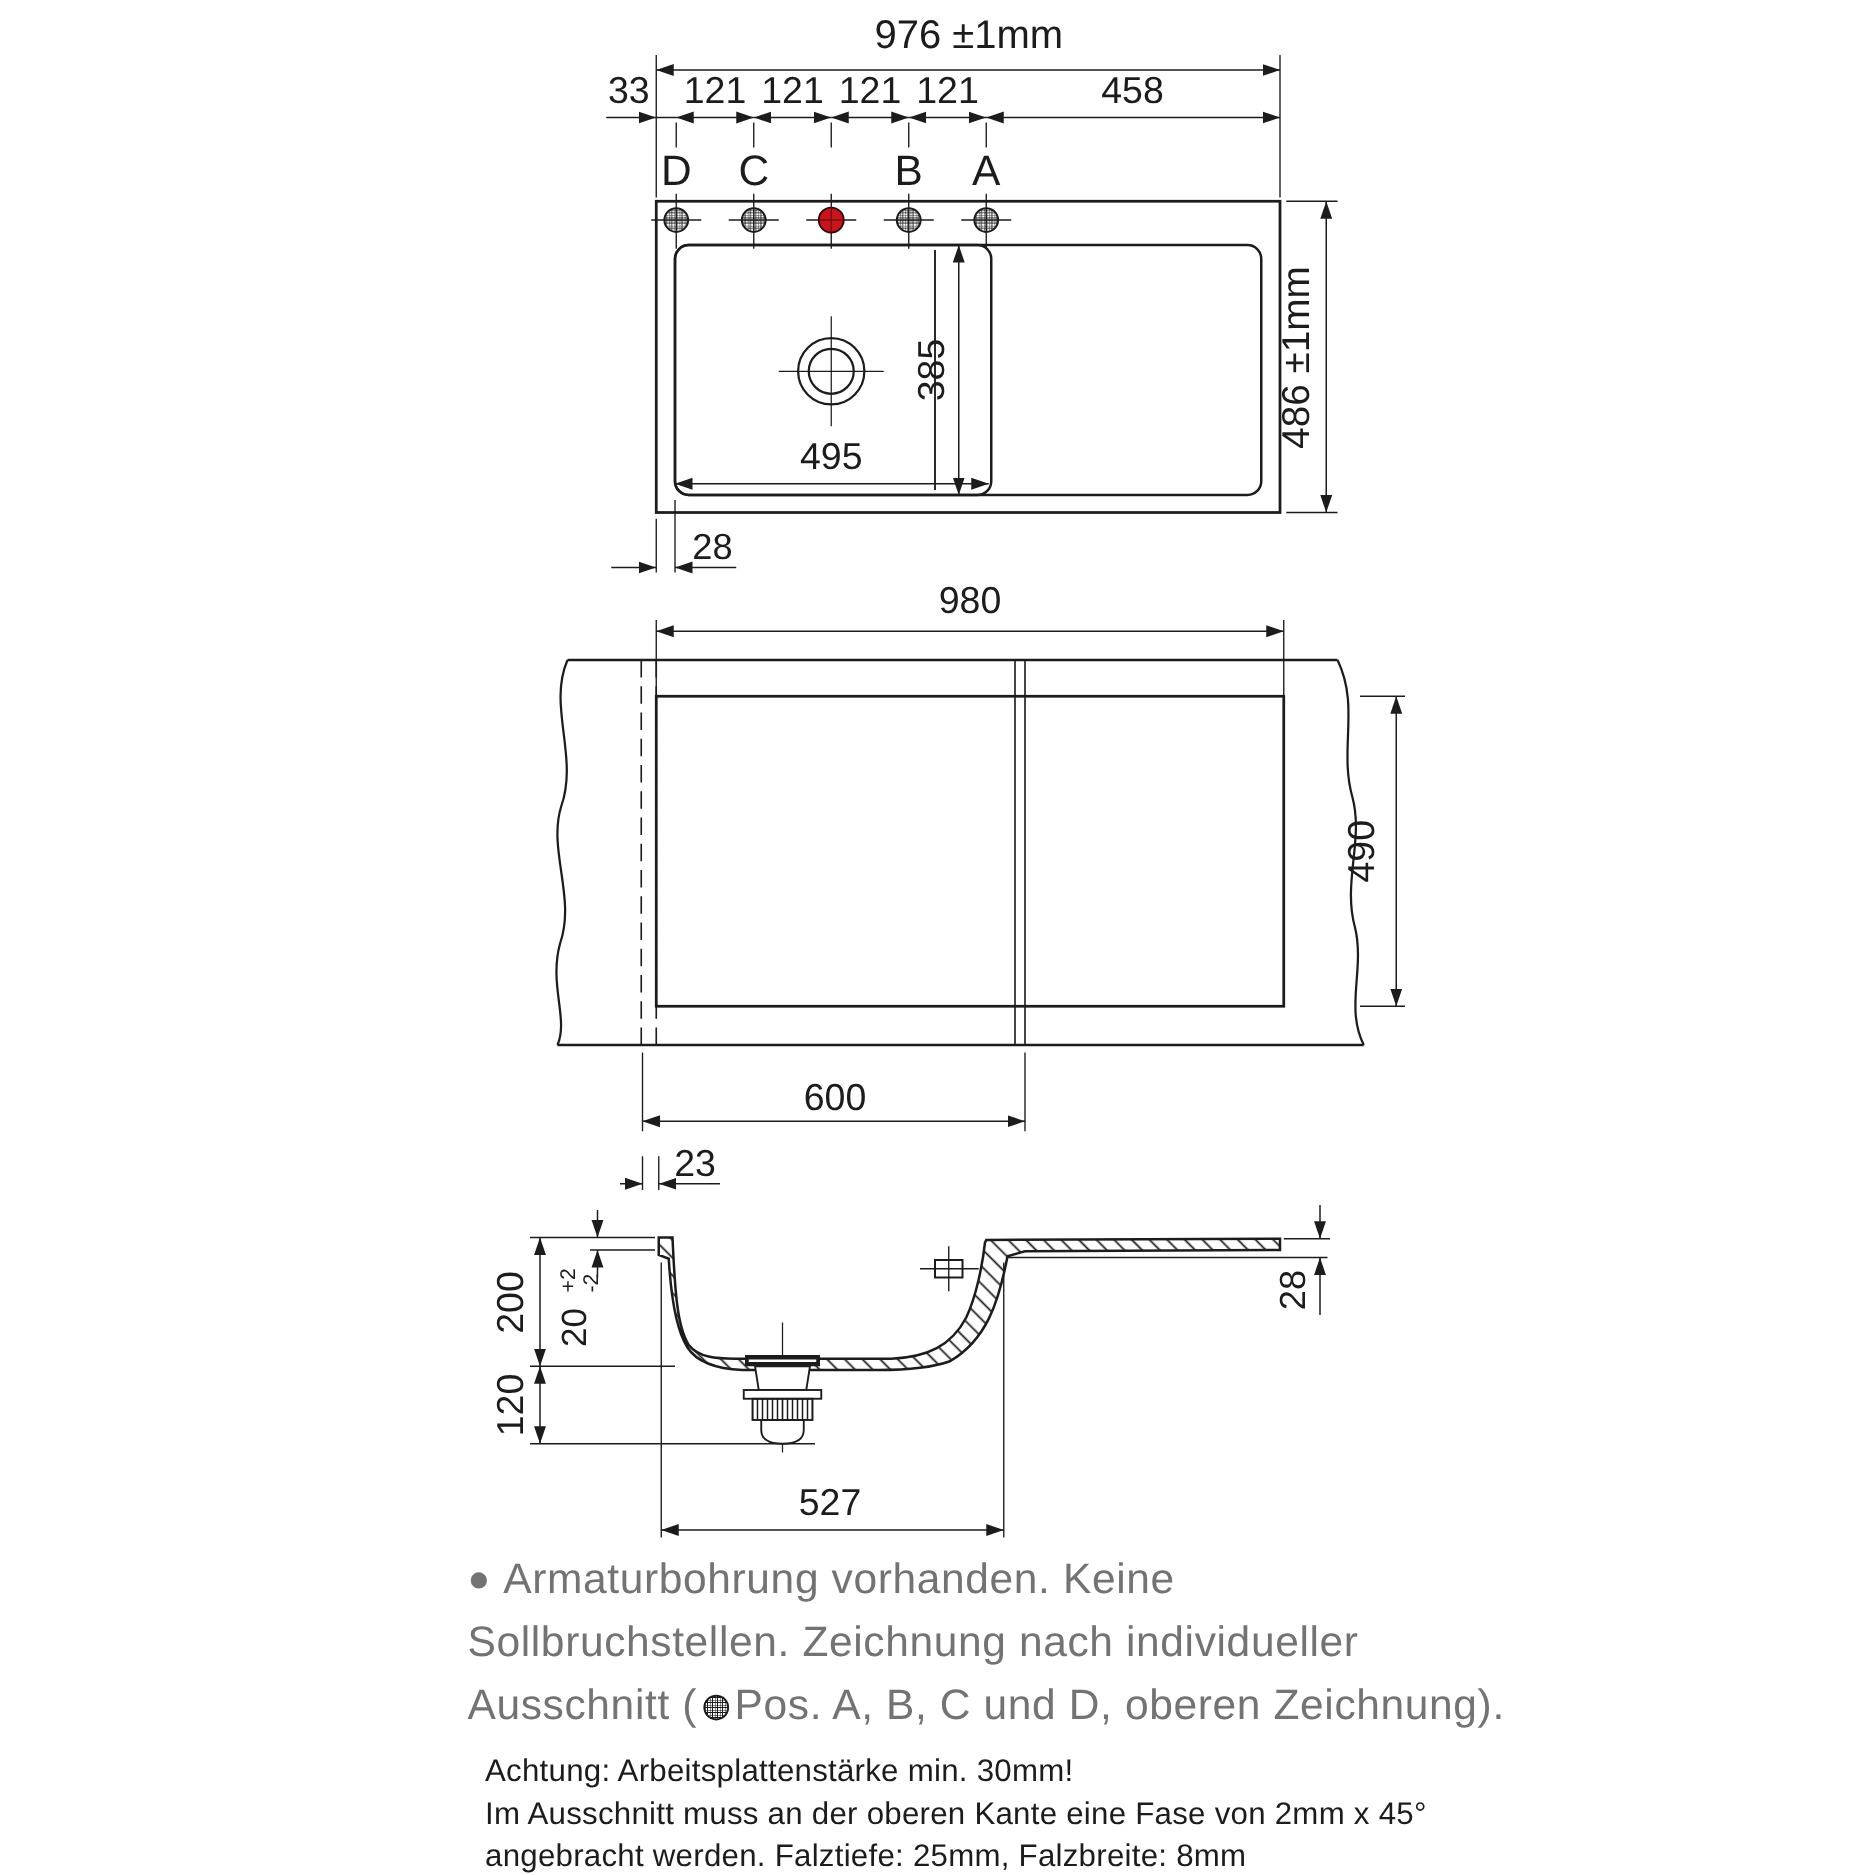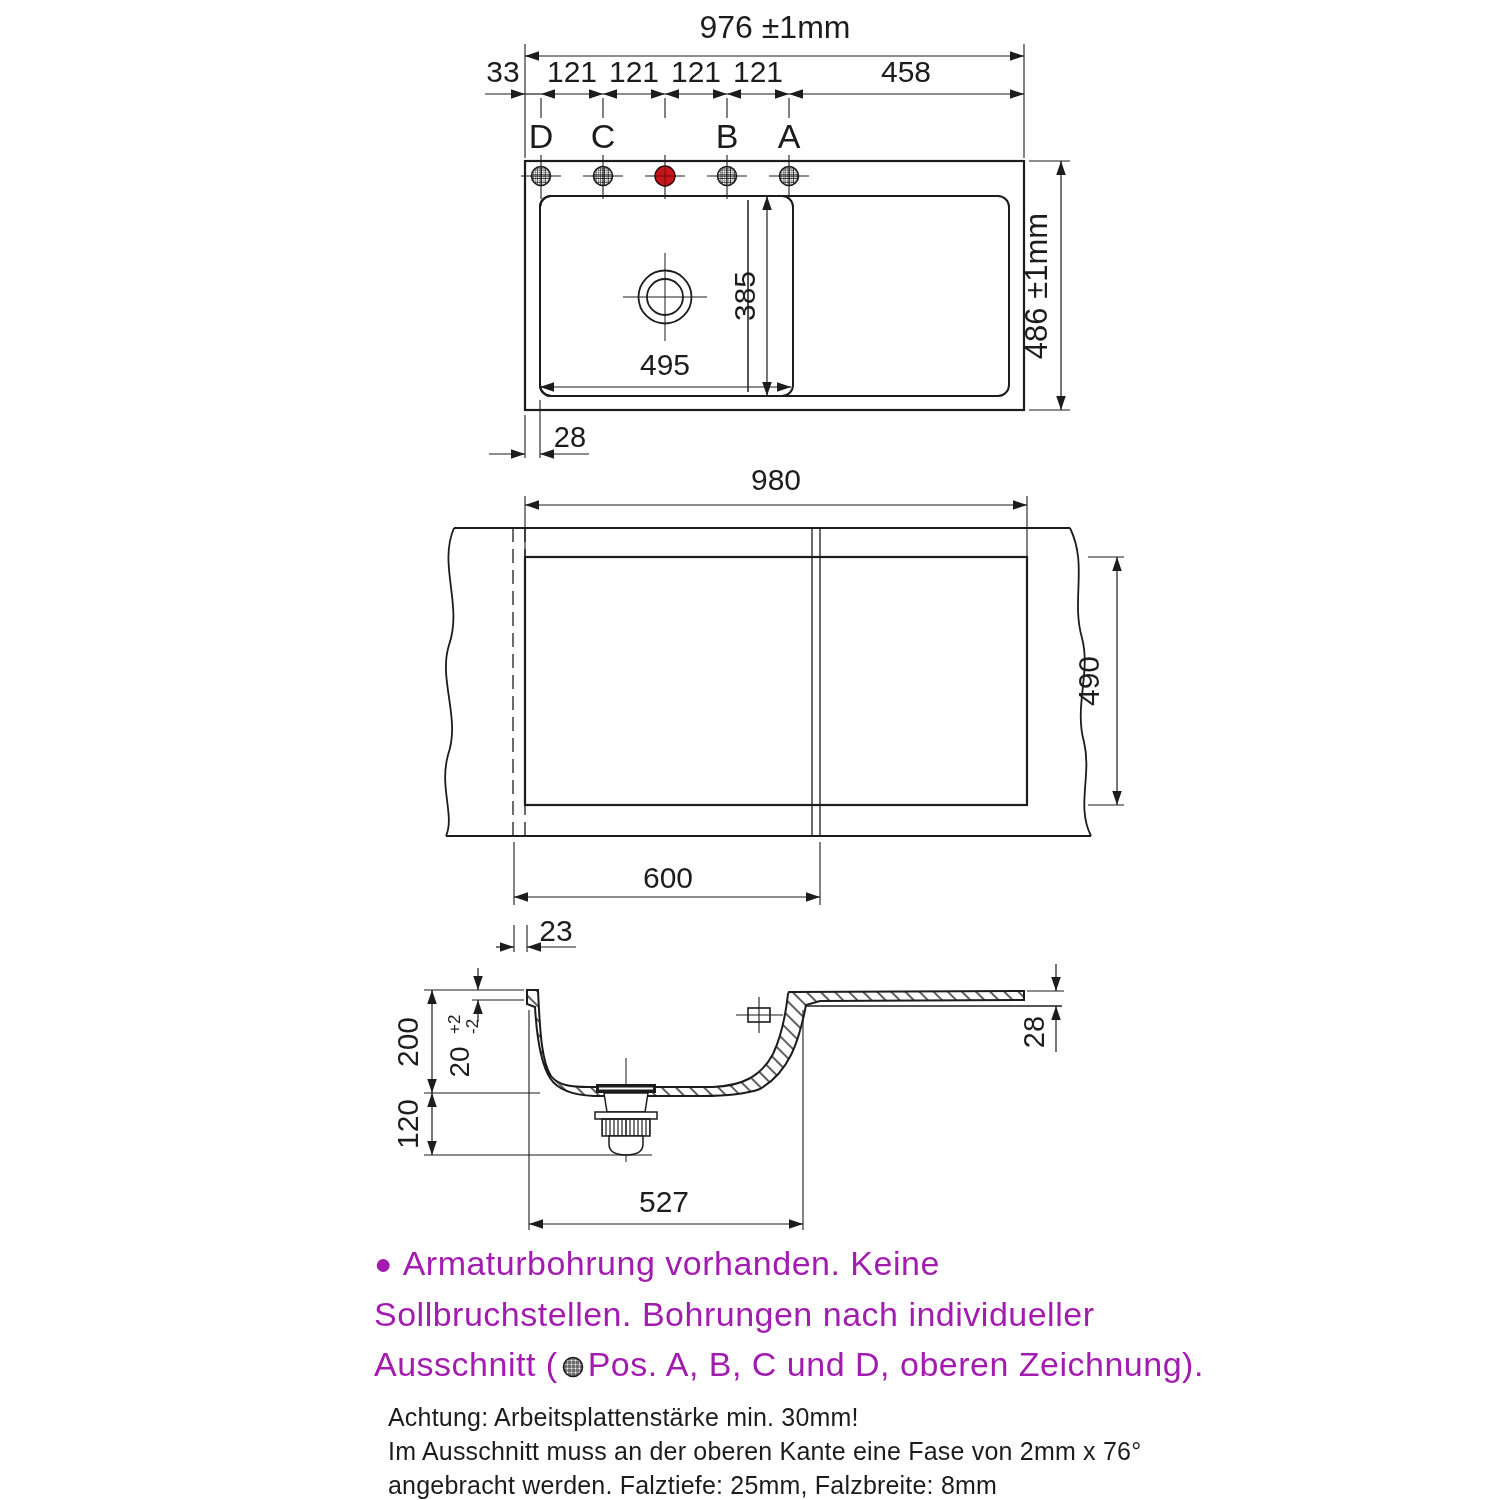--- a/index.html
+++ b/index.html
@@ -1,20 +1,20 @@
 <!DOCTYPE html>
 <html><head>
 <meta charset="utf-8">
 <style>
   html,body{margin:0;padding:0;background:#fff;}
   #stage{position:relative;width:1500px;height:1500px;background:#fff;overflow:hidden;
          font-family:"Liberation Sans", sans-serif;color:#1c1c1c;padding-left:48px;}
   svg text{font-family:"Liberation Sans", sans-serif;fill:#1c1c1c;}
   .notes{position:absolute;left:374px;top:1238px;width:840px;font-size:34px;line-height:50px;
-         letter-spacing:.5px;color:#a21caf;white-space:nowrap;}
+         letter-spacing:.5px;color:#737373;white-space:nowrap;}
   .notes .bullet{font-size:30px;vertical-align:1px;margin-right:10px;}
   .notes .hole-sym{display:inline-block;vertical-align:-3px;margin:0 2px;}
   .fine{position:absolute;left:388px;top:1400px;width:1100px;font-size:25px;line-height:34px;
         letter-spacing:.2px;color:#1c1c1c;white-space:nowrap;}
 </style>
 </head>
 <body>
 
 <div id="stage">
 
@@ -257,31 +257,31 @@
       <line x1="755" y1="1010" x2="755" y2="1230" stroke="#1c1c1c" stroke-width="1.1"></line>
       <line x1="481" y1="1224" x2="755" y2="1224" stroke="#1c1c1c" stroke-width="1.2" marker-start="url(#arr)" marker-end="url(#arr)"></line>
       <text x="616" y="1212" font-size="30" text-anchor="middle">527</text>
     </g>
   </g>
 </svg>
 
 
 <div class="notes">
   <div><span class="bullet">●</span><span>Armaturbohrung vorhanden. Keine</span></div>
-  <div>Sollbruchstellen. Bohrungen nach individueller</div>
+  <div>Sollbruchstellen. Zeichnung nach individueller</div>
   <div><span>Ausschnitt (</span><span class="hole-sym"><svg width="26" height="26" viewBox="0 0 26 26">
             <defs>
               <pattern id="grid2" width="4" height="4" patternUnits="userSpaceOnUse">
                 <path d="M0 0H4 M0 2H4 M0 0V4 M2 0V4" stroke="#1c1c1c" stroke-width="0.8" fill="none"></path>
               </pattern>
             </defs>
             <circle cx="13" cy="14" r="9.5" fill="url(#grid2)" stroke="#1c1c1c" stroke-width="1.6"></circle>
           </svg></span><span>Pos. A, B, C und D, oberen Zeichnung).</span></div>
 </div>
 
 
 <div class="fine">
   <div>Achtung: Arbeitsplattenstärke min. 30mm!</div>
-  <div>Im Ausschnitt muss an der oberen Kante eine Fase von 2mm x 76°</div>
+  <div>Im Ausschnitt muss an der oberen Kante eine Fase von 2mm x 45°</div>
   <div>angebracht werden. Falztiefe: 25mm, Falzbreite: 8mm</div>
 </div>
 
 </div>
 
 </body></html>

